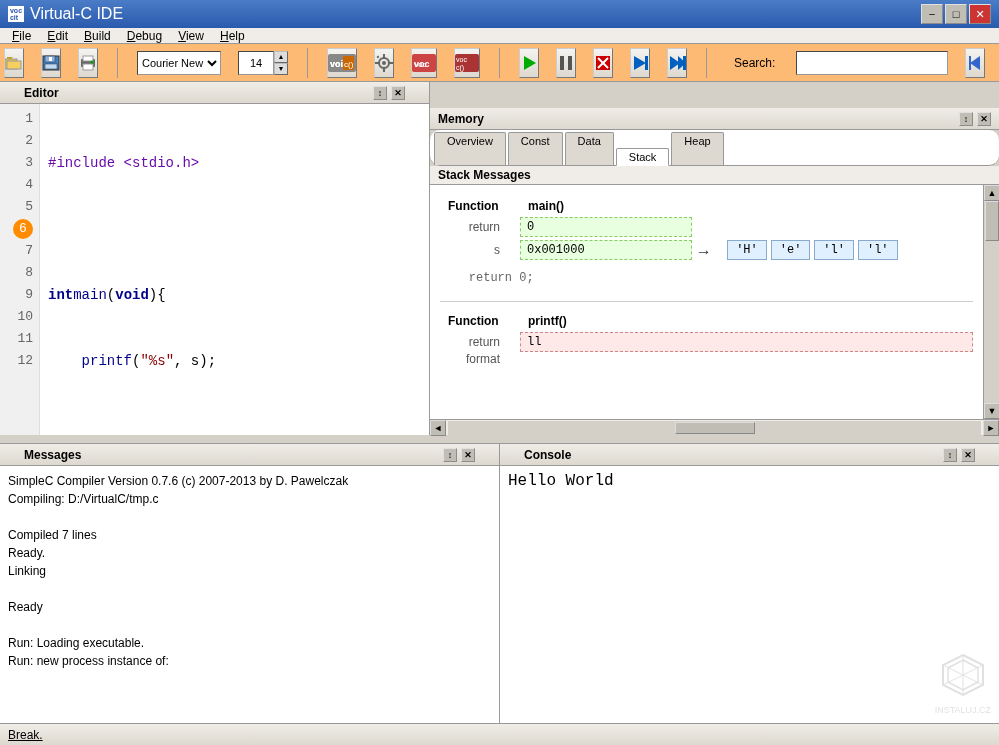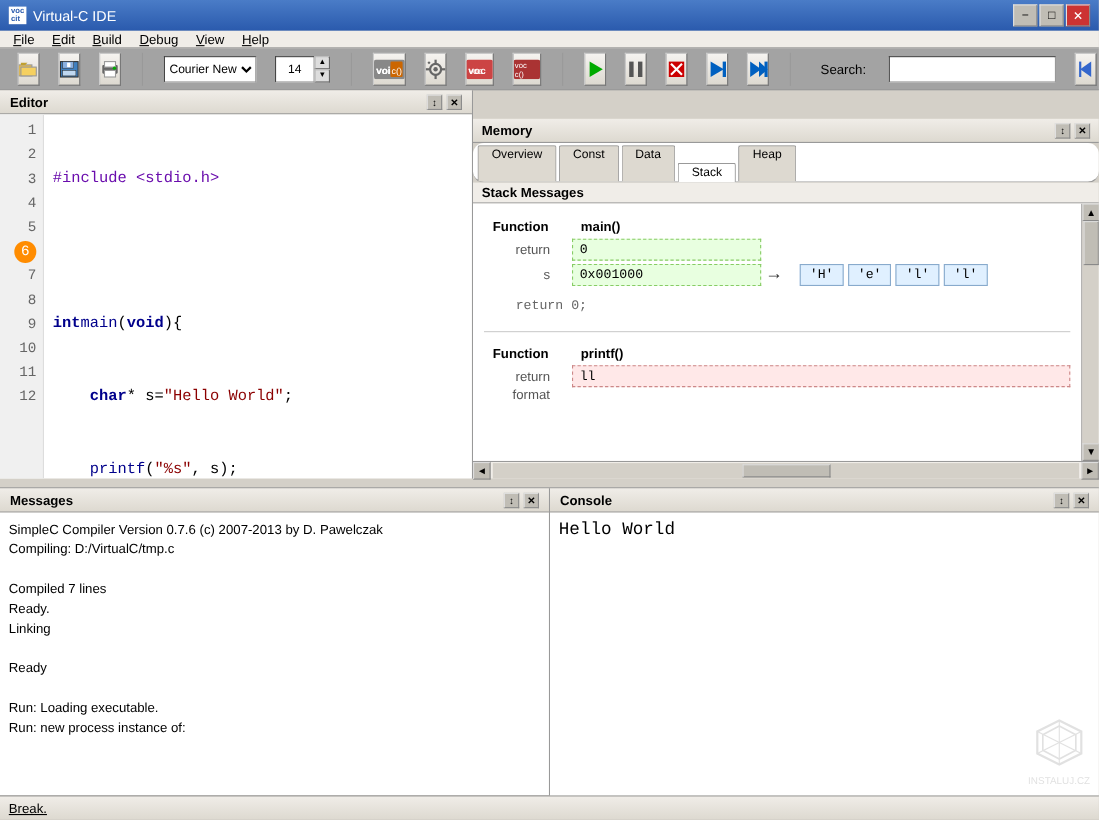--- a/index.html
+++ b/index.html
@@ -15,21 +15,21 @@
       padding: 0 8px;
       user-select: none;
     }
     #titlebar .title-icon {
       width: 16px; height: 16px; margin-right: 6px;
       background: #fff;
       font-size: 9px;
       display: flex; align-items: center; justify-content: center;
       color: #2a5aad; font-weight: bold;
     }
-    #titlebar .title-text { flex: 1; font-size: 13px; }
+    #titlebar .title-text { flex: 1; font-size: 16px; }
     #titlebar .win-buttons { display: flex; gap: 2px; }
     #titlebar .win-btn {
       width: 22px; height: 20px;
       display: flex; align-items: center; justify-content: center;
       background: #c0bdb5; border: 1px outset #e0e0e0; cursor: pointer; font-size: 11px; color: #000;
     }
     #titlebar .win-btn.close { background: #cc3333; color: white; }
 
     
     #menubar {
@@ -41,26 +41,26 @@
       padding: 0 4px;
     }
     .menu-item {
       padding: 2px 8px;
       cursor: pointer;
       font-size: 12px;
     }
 
     
     #toolbar {
-      background: #a3a3a3;
+      background: #fdba74;
       border-bottom: 1px solid #999;
       height: 38px;
       display: flex;
       align-items: center;
-      padding: 2px 16px;
+      padding: 2px 4px;
       gap: 17px;
     }
     .tb-btn {
       width: 32px; height: 30px;
       background: linear-gradient(to bottom, #f5f3f0, #ddd9d0);
       border: 1px outset #ccc;
       display: flex; align-items: center; justify-content: center;
       cursor: pointer; font-size: 14px; color: #333;
     }
     .tb-separator { width: 6px; height: 30px; border-left: 1px solid #999; margin: 0 2px; }
@@ -95,21 +95,21 @@
     
     #editor-panel {
       width: 430px;
       display: flex;
       flex-direction: column;
       border-right: 1px solid #999;
     }
     .panel-header {
       background: linear-gradient(to bottom, #f0ede8, #ddd9d0);
       border-bottom: 1px solid #999;
-      padding: 2px 9px;
+      padding: 2px 24px;
       font-size: 12px;
       font-weight: bold;
       height: 22px;
       display: flex;
       align-items: center;
       justify-content: space-between;
     }
     .panel-header-controls { display: flex; gap: 4px; }
     .panel-ctrl-btn {
       width: 14px; height: 14px; font-size: 9px;
@@ -543,21 +543,20 @@
           <div>8</div>
           <div>9</div>
           <div>10</div>
           <div>11</div>
           <div>12</div>
         </div>
         <div id="code-area">
           <div class="code-line"><span class="inc">#include &lt;stdio.h&gt;</span></div>
           <div class="code-line">&nbsp;</div>
           <div class="code-line"><span class="kw">int</span> <span class="fn">main</span>(<span class="kw">void</span>){</div>
-          <div class="code-line">&nbsp;&nbsp;&nbsp;&nbsp;<span class="kw">char</span>* s=<span class="str">"Hello World"</span>;</div>
           <div class="code-line">&nbsp;&nbsp;&nbsp;&nbsp;<span class="fn">printf</span>(<span class="str">"%s"</span>, s);</div>
           
           
           
           
           
           
           
         </div>
       </div>

